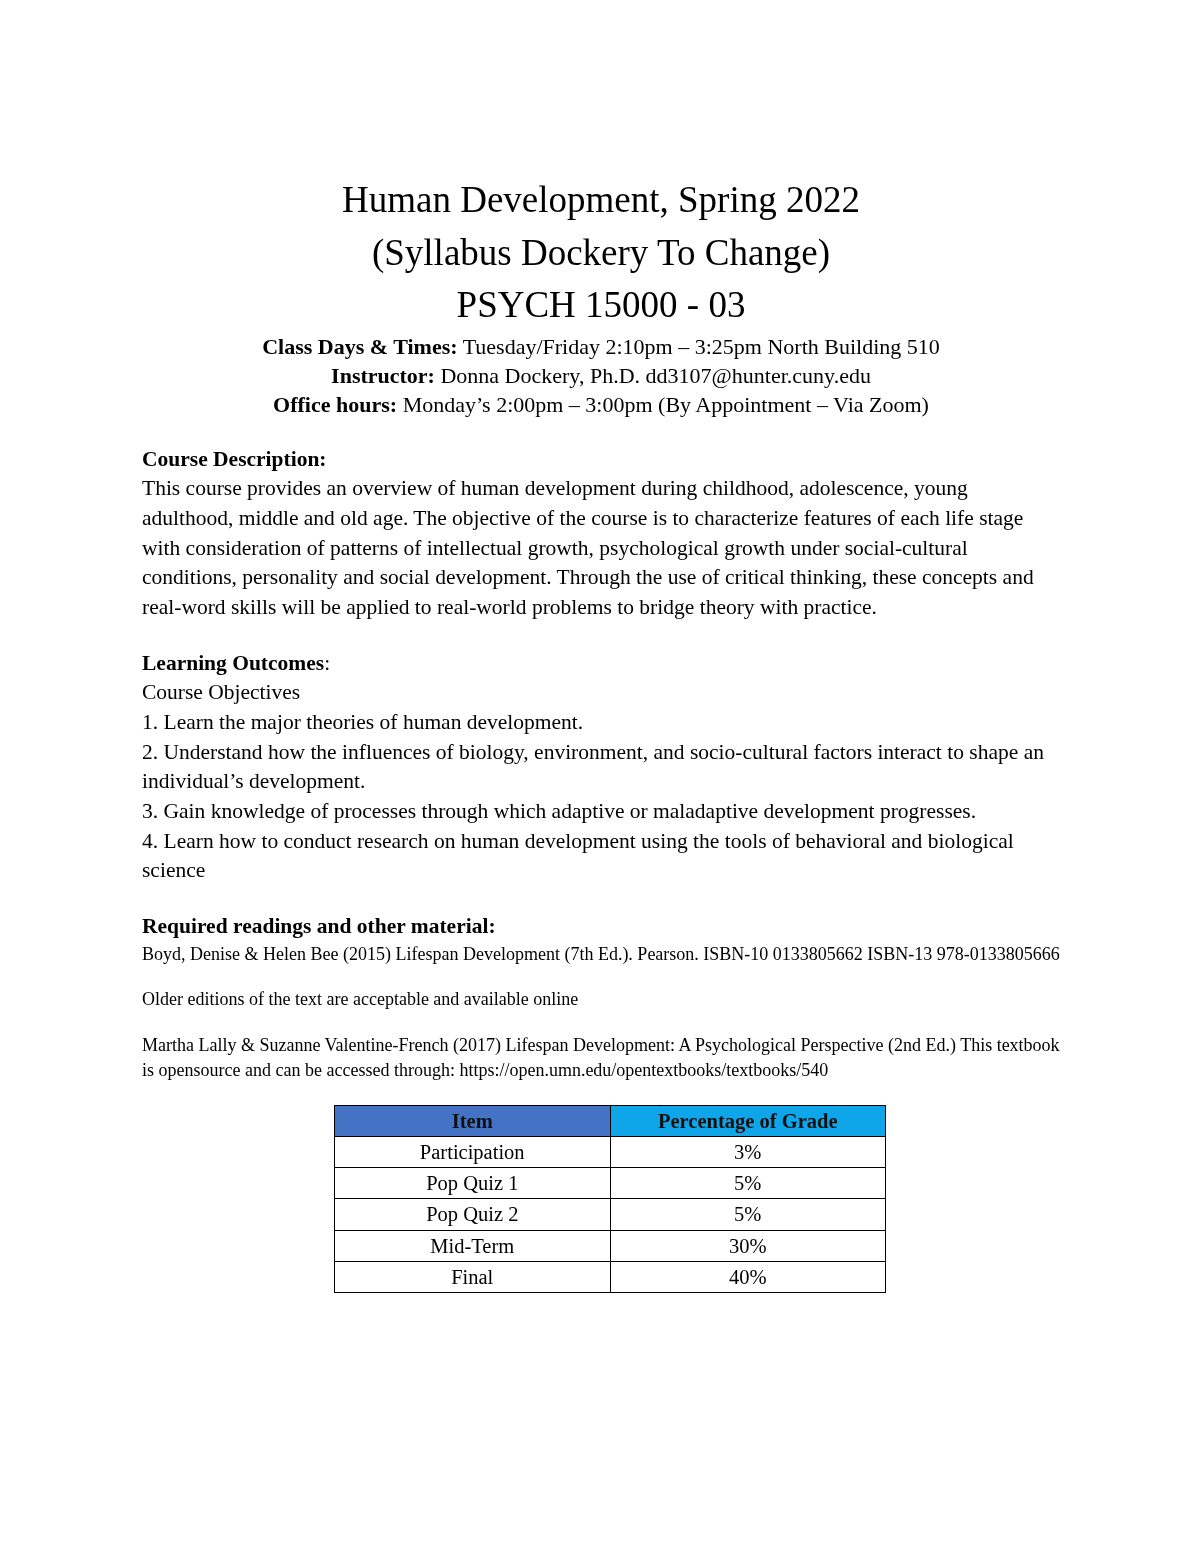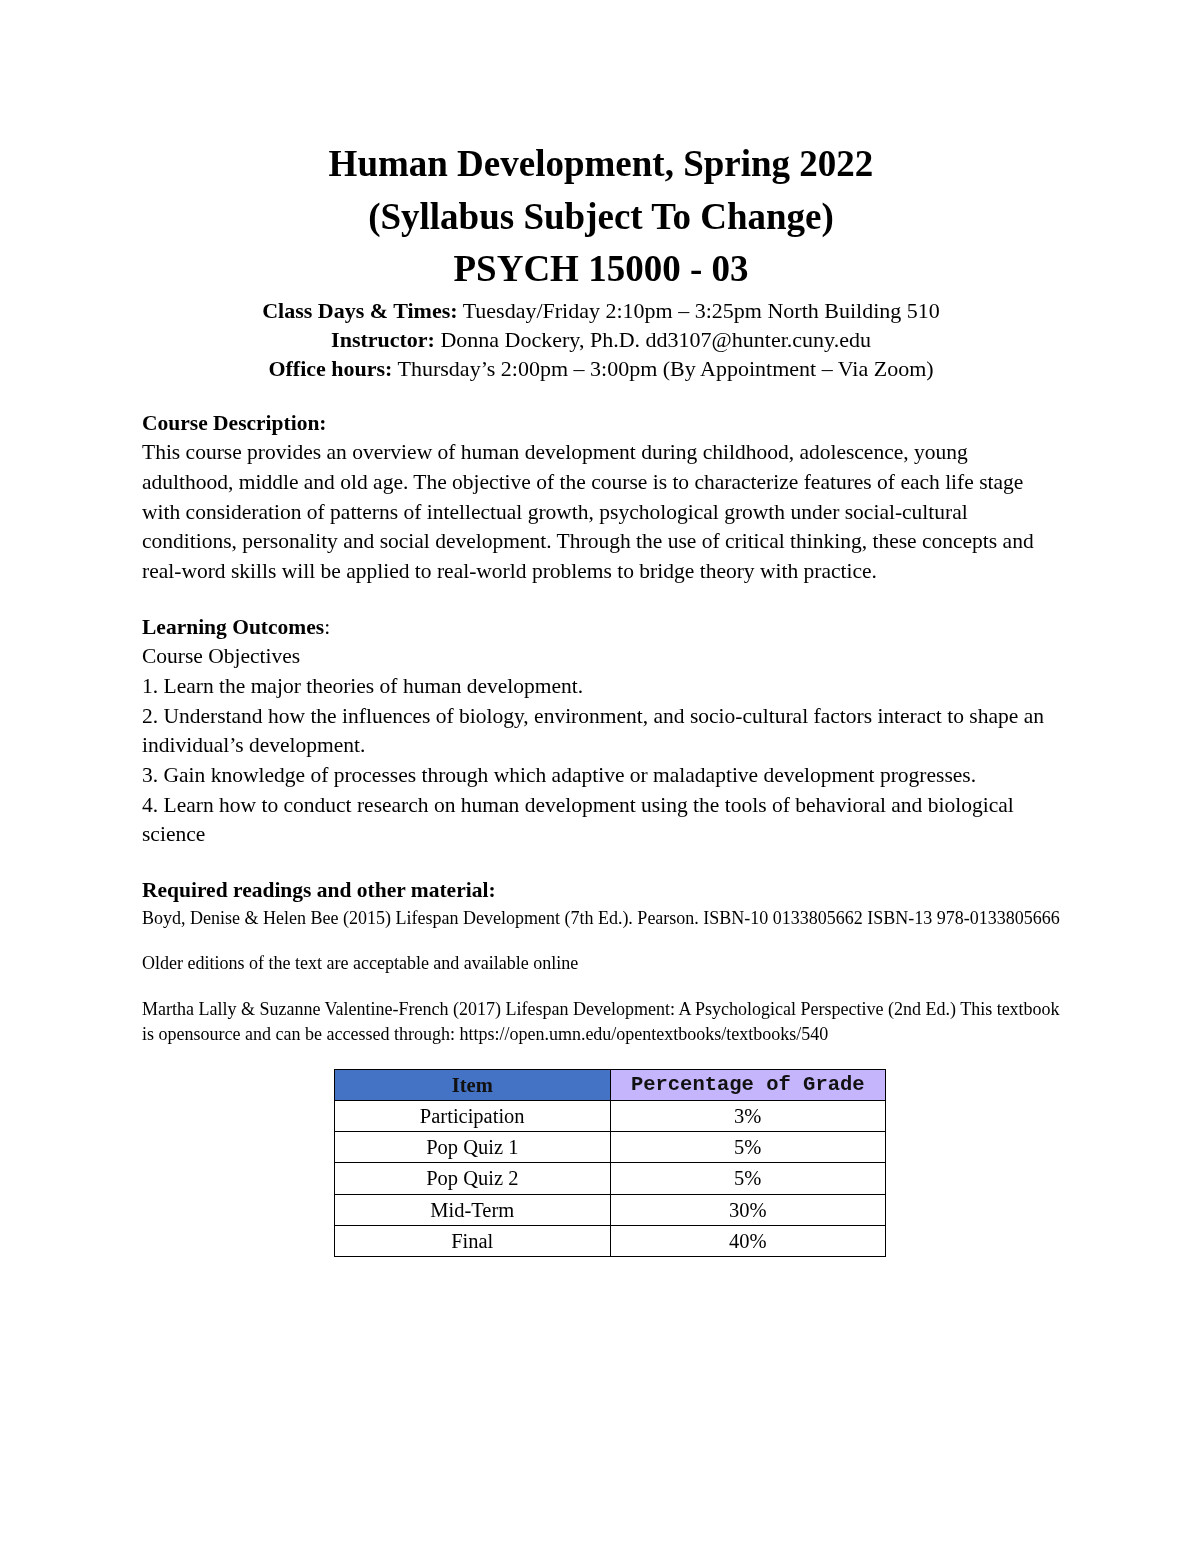--- a/index.html
+++ b/index.html
@@ -12,23 +12,24 @@
     margin: 0 auto;
   }
   .page {
     width: 1200px;
     min-height: 1553px;
     padding: 138px 140px 60px 142px;
   }
   
   .title-block {
     text-align: center;
-    font-weight: bold;
+    font-weight: normal;
     font-size: 37px;
     line-height: 1.42;
+    margin-top: 36px;
   }
   .info-block {
     text-align: center;
     font-size: 22px;
     line-height: 1.32;
     margin-top: 0;
   }
   .info-line .label { font-weight: bold; }
   
   .section { margin-top: 26px; }
@@ -77,33 +78,33 @@
     color: #111111;
   }
 </style>
 </head>
 <body>
 
 <div class="page">
 
   <div class="title-block">
     <div>Human Development, Spring 2022</div>
-    <div>(Syllabus Subject To Change)</div>
+    <div>(Syllabus Dockery To Change)</div>
     <div>PSYCH 15000 - 03</div>
   </div>
 
   <div class="info-block">
     <div class="info-line">
       <span class="label">Class Days &amp; Times:</span><span> Tuesday/Friday 2:10pm – 3:25pm North Building 510</span>
     </div>
     <div class="info-line">
       <span class="label">Instructor:</span><span> Donna Dockery, Ph.D. dd3107@hunter.cuny.edu</span>
     </div>
     <div class="info-line">
-      <span class="label">Office hours:</span><span> Thursday’s 2:00pm – 3:00pm (By Appointment – Via Zoom)</span>
+      <span class="label">Office hours:</span><span> Monday’s 2:00pm – 3:00pm (By Appointment – Via Zoom)</span>
     </div>
   </div>
 
   <div class="section">
     <div class="section-heading">Course Description:</div>
     <div class="body-text">This course provides an overview of human development during childhood, adolescence, young adulthood, middle and old age. The objective of the course is to characterize features of each life stage with consideration of patterns of intellectual growth, psychological growth under social-cultural conditions, personality and social development. Through the use of critical thinking, these concepts and real-word skills will be applied to real-world problems to bridge theory with practice.</div>
   </div>
 
   <div class="section">
     <div class="section-heading">
@@ -121,21 +122,21 @@
     <div class="readings-para first">Boyd, Denise &amp; Helen Bee (2015) Lifespan Development (7th Ed.). Pearson. ISBN-10 0133805662 ISBN-13 978-0133805666</div>
     <div class="readings-para">Older editions of the text are acceptable and available online</div>
     <div class="readings-para">Martha Lally &amp; Suzanne Valentine-French (2017) Lifespan Development: A Psychological Perspective (2nd Ed.) This textbook is opensource and can be accessed through: https://open.umn.edu/opentextbooks/textbooks/540</div>
   </div>
 
   <div class="table-wrap">
     <table class="grade-table">
       <thead>
         <tr>
           <th style="background: rgb(68, 114, 196);">Item</th>
-          <th style="background: #c4b5fd; font-family: Liberation Mono, monospace;">Percentage of Grade</th>
+          <th style="background: #0ea5e9;">Percentage of Grade</th>
         </tr>
       </thead>
       <tbody>
         <tr>
           <td>Participation</td>
           <td>3%</td>
         </tr>
         <tr>
           <td>Pop Quiz 1</td>
           <td>5%</td>

